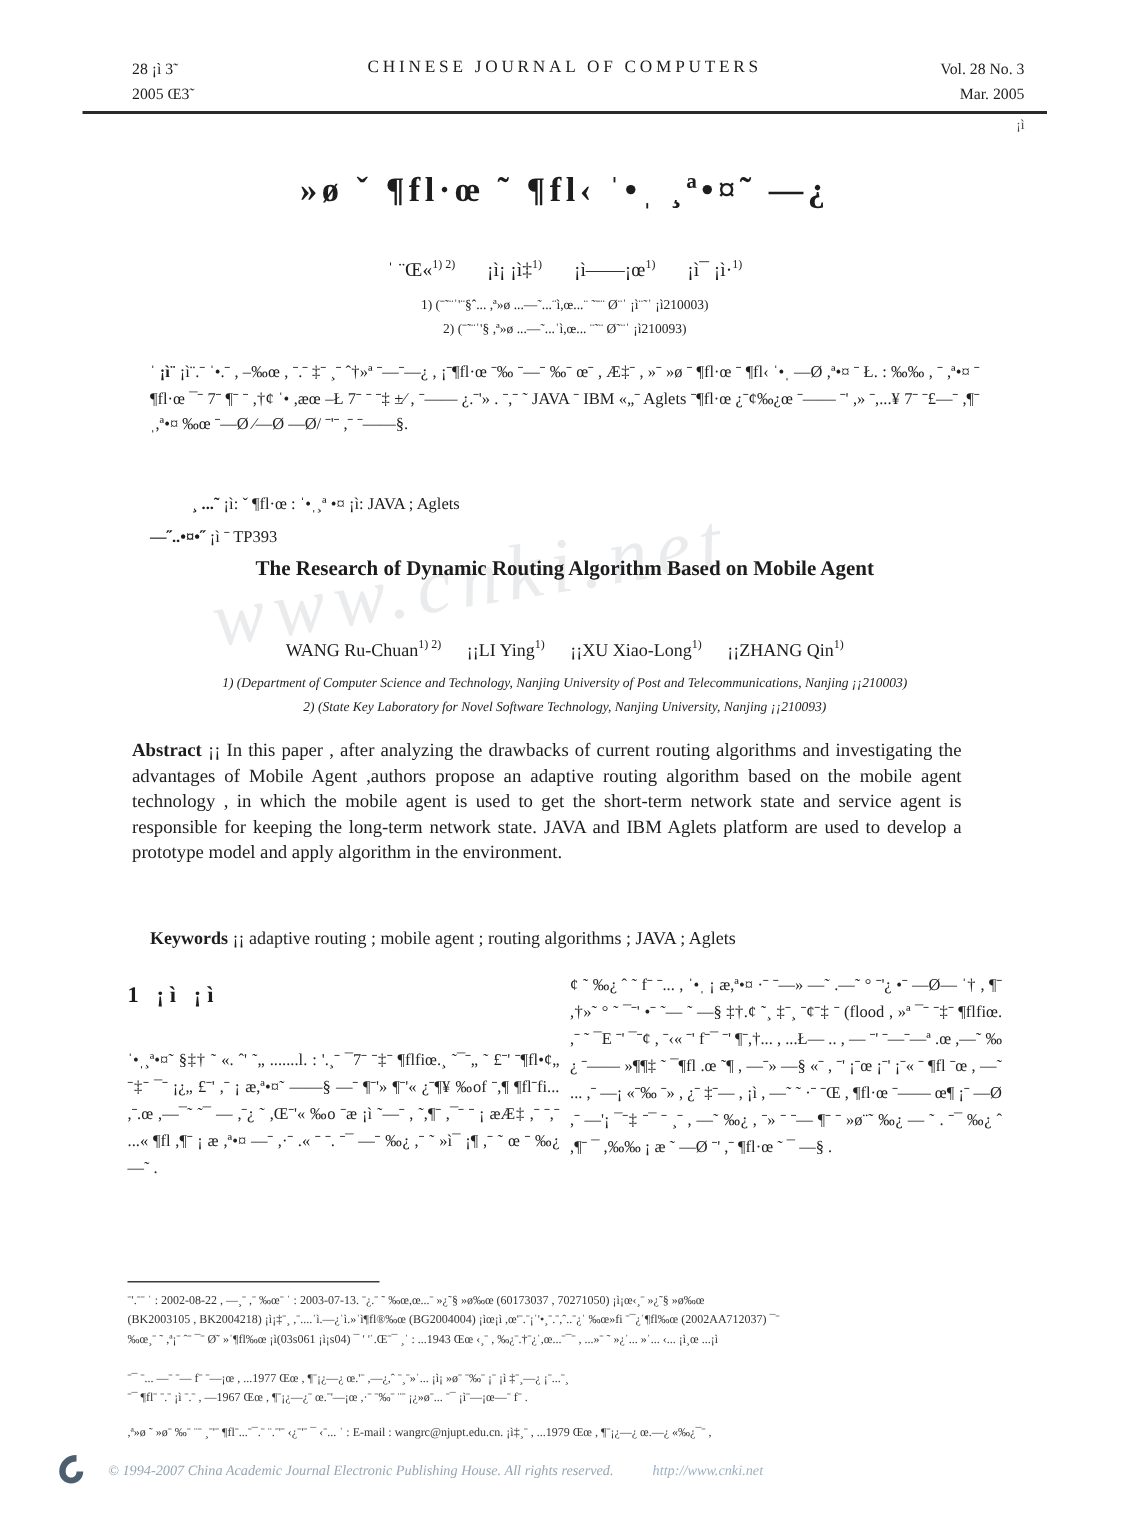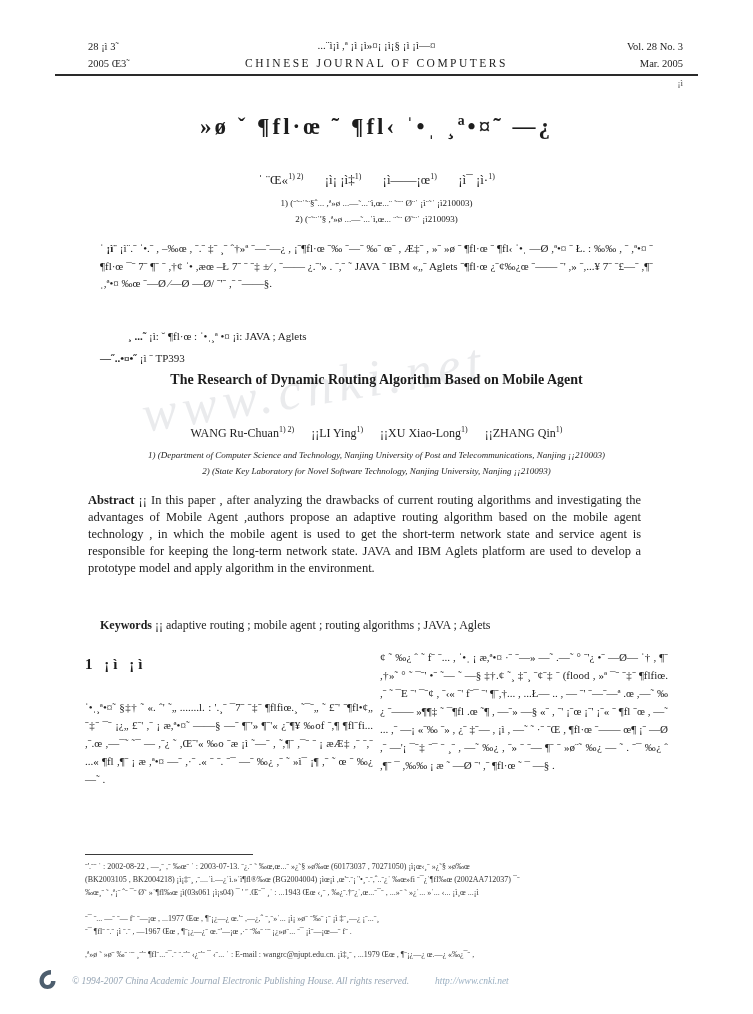--- a/index.html
+++ b/index.html
@@ -56,21 +56,20 @@
 </style>
 </head>
 <body>
 
 <div class="abs hdr-left">
   <div>28 ¡ì 3˜</div>
   <div>2005 Œ3˜</div>
 </div>
 
 <div class="abs center hdr-center">
-  <div>...¨ì¡ì ,ª ¡ì ¡ì»¤¡ ¡ì¡§ ¡ì ¡ì—¤</div>
   <div class="jt-en">CHINESE JOURNAL OF COMPUTERS</div>
 </div>
 
 <div class="abs hdr-right">
   <div>Vol. 28 No. 3</div>
   <div>Mar. 2005</div>
 </div>
 
 <div class="abs hdr-rule"></div>
 <div class="abs hdr-corner">¡ì</div>

